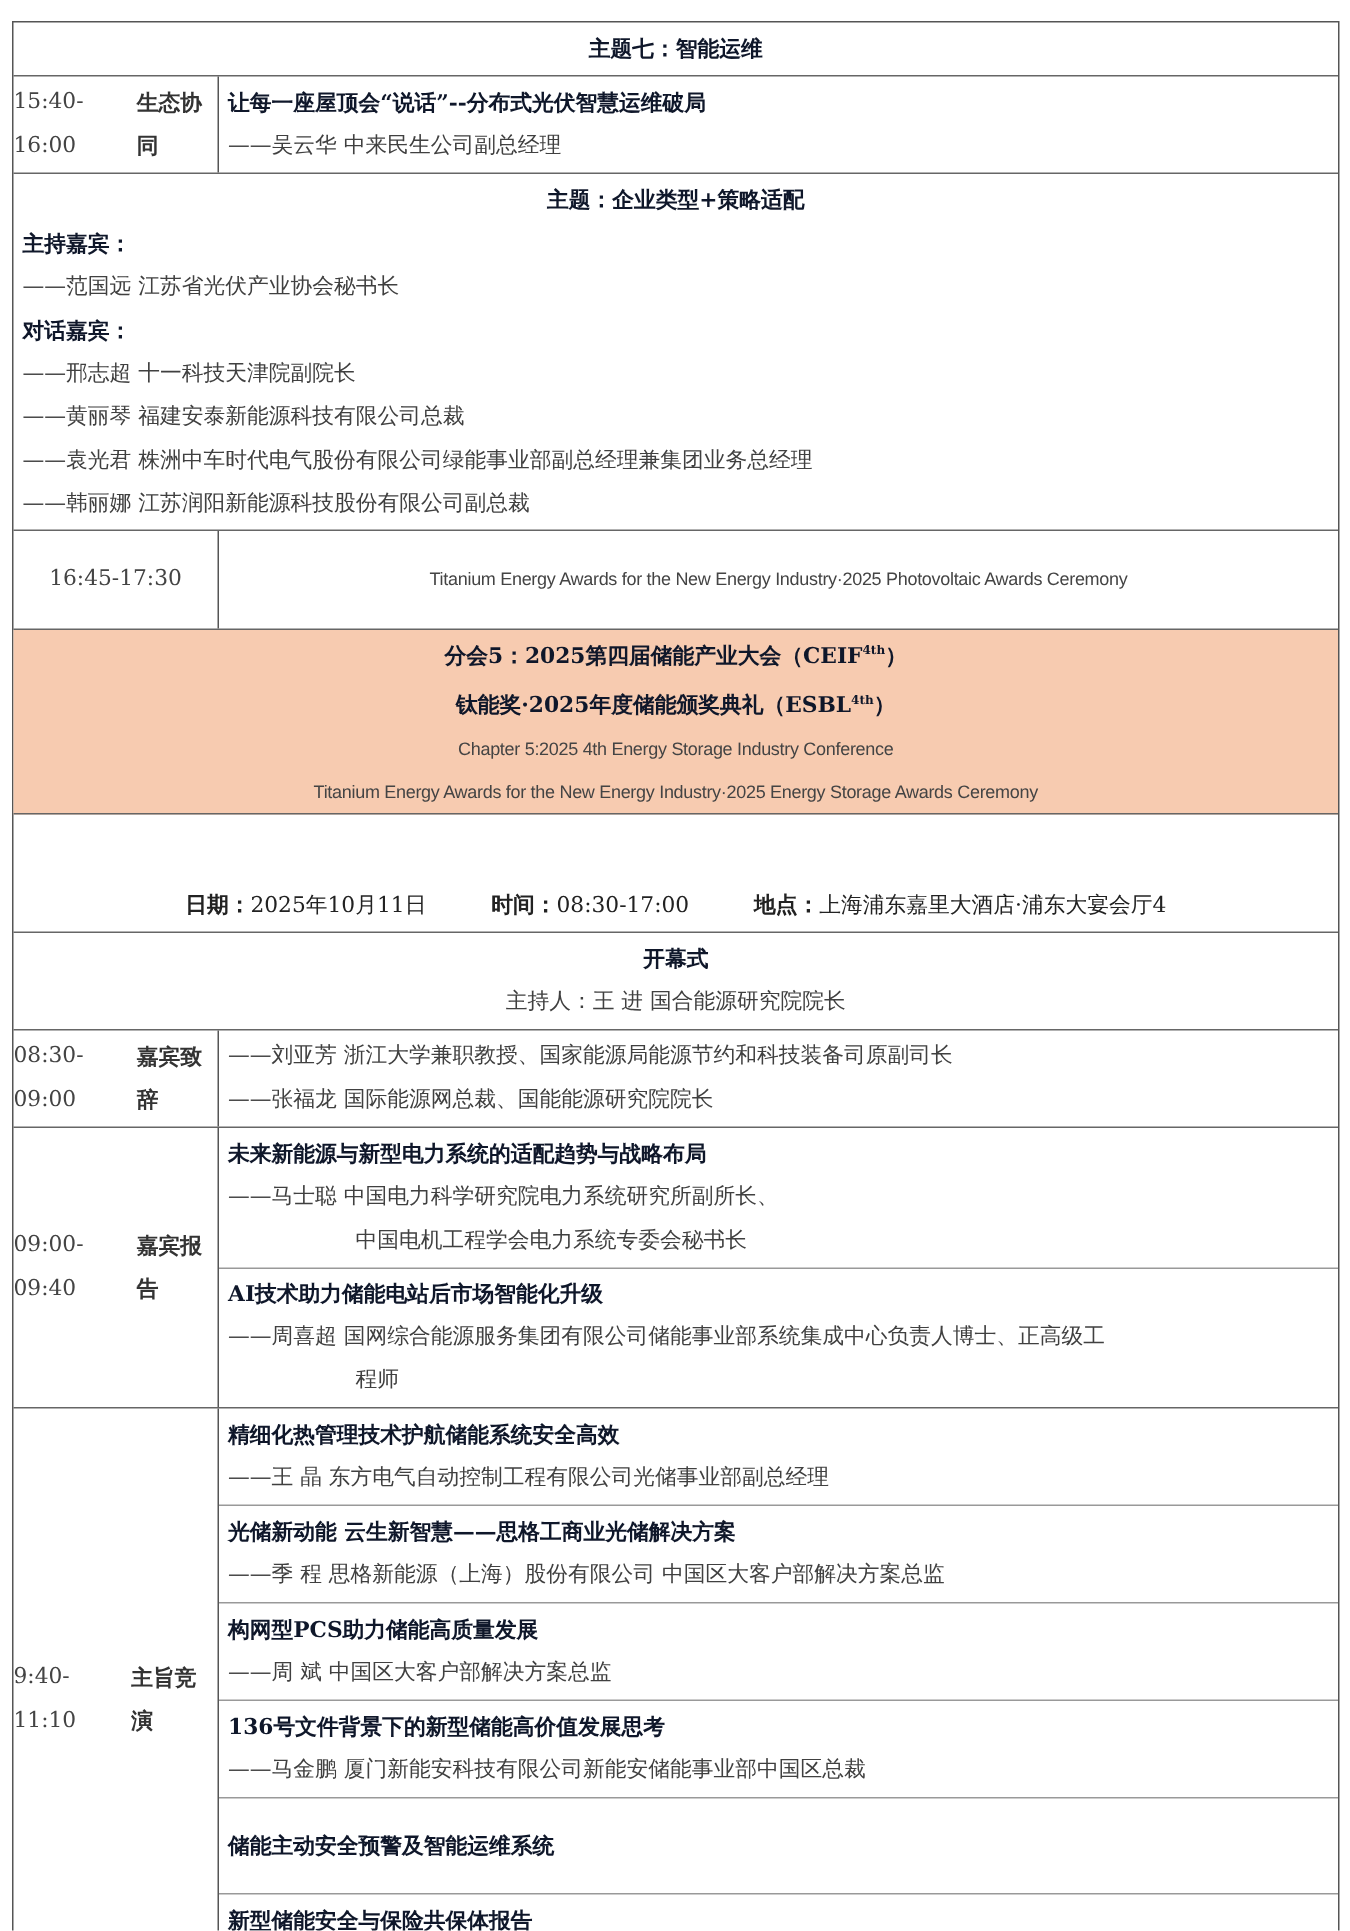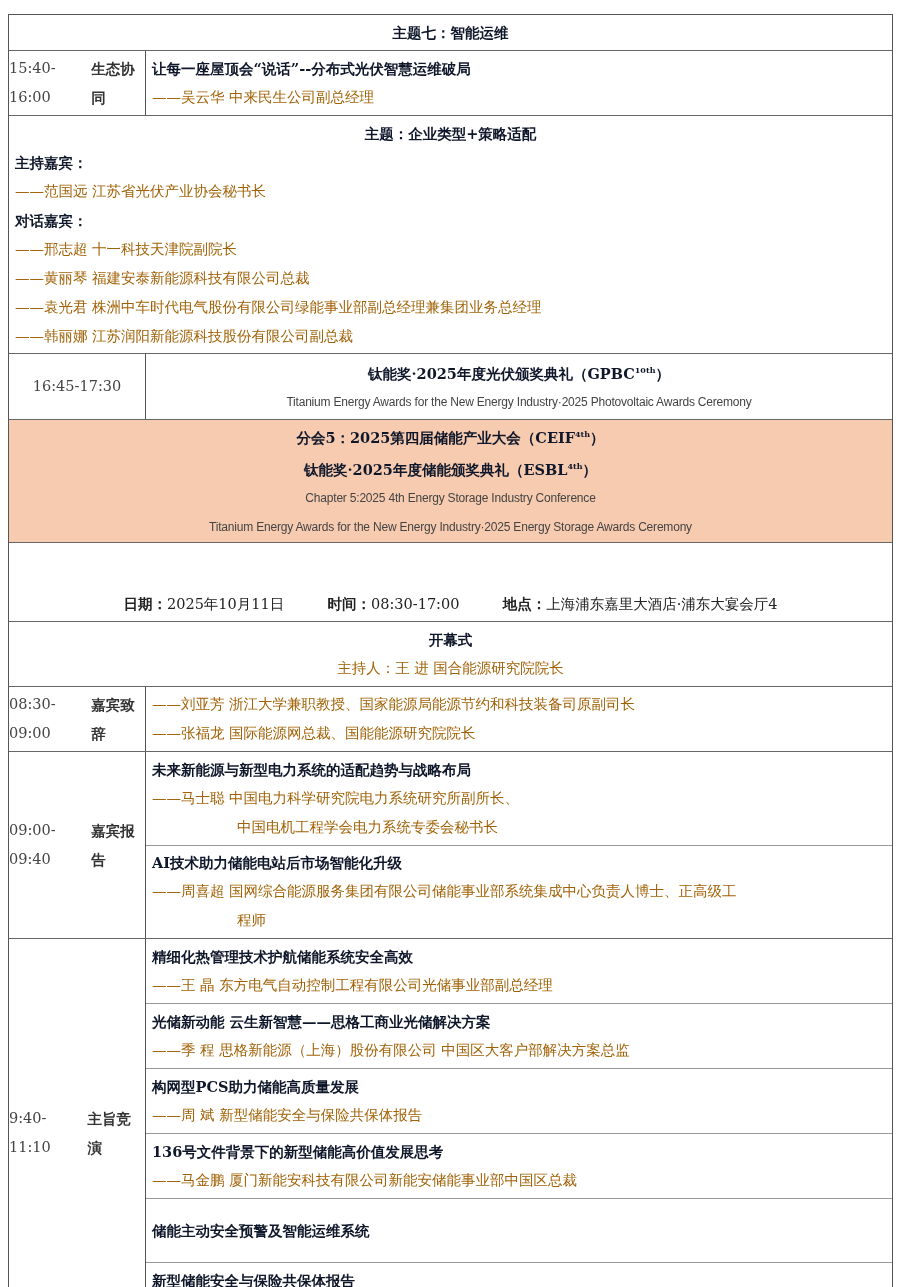--- a/index.html
+++ b/index.html
@@ -11,21 +11,21 @@
   .full { width:100%; text-align:center; box-sizing:border-box; }
   .tcell { width:137px; flex:none; border-right:1px solid #555; display:flex; flex-direction:row;
            justify-content:center; align-items:center; box-sizing:border-box; font-size:14.5px; line-height:29px; }
   .tcell .time { font-family:"DejaVu Serif","Liberation Serif",serif; color:#444; }
   .tcell .lab { font-weight:bold; color:#333; }
   .ccell { flex:1; box-sizing:border-box; display:flex; flex-direction:column; }
   .sub { padding:0 6px; border-bottom:1px solid #999; box-sizing:border-box; display:flex; flex-direction:column; justify-content:center; }
   .sub:last-child { border-bottom:none; }
   .ln { font-size:14.5px; line-height:29px; white-space:nowrap; }
   .ttl { font-weight:bold; color:#0f172a; }
-  .spk { color:#a16207; }
+  .spk { color:#404040; }
   .ind { padding-left:85px; }
   .ctr { text-align:center; }
   .en { font-family:Liberation Sans, sans-serif; font-size:12px; color:#444; letter-spacing:-0.2px; }
   .peach { background:#f7cbb0; }
   .peach .ln { line-height:29px; }
   sup { font-size:8px; }
   .lbl { font-weight:bold; }
 </style>
 </head>
 <body>
@@ -63,21 +63,20 @@
       </div>
     </div>
   </div>
 
   <div class="row" style="height:66px;">
     <div class="tcell">
       <div class="time">16:45-17:30</div>
     </div>
     <div class="ccell">
       <div class="sub" style="height:100%; padding:0 2px;">
-        <div class="ln ttl ctr"><span>钛能奖·2025年度光伏颁奖典礼（GPBC</span><sup>10th</sup><span>）</span></div>
         <div class="ln en ctr">Titanium Energy Awards for the New Energy Industry·2025 Photovoltaic Awards Ceremony</div>
       </div>
     </div>
   </div>
 
   <div class="row peach" style="height:123px; flex-direction:column; justify-content:center;">
     <div class="ln ttl ctr"><span>分会5：2025第四届储能产业大会（CEIF</span><sup>4th</sup><span>）</span></div>
     <div class="ln ttl ctr"><span>钛能奖·2025年度储能颁奖典礼（ESBL</span><sup>4th</sup><span>）</span></div>
     <div class="ln en ctr">Chapter 5:2025 4th Energy Storage Industry Conference</div>
     <div class="ln en ctr">Titanium Energy Awards for the New Energy Industry·2025 Energy Storage Awards Ceremony</div>
@@ -139,21 +138,21 @@
       <div class="sub" style="height:65px;">
         <div class="ln ttl">精细化热管理技术护航储能系统安全高效</div>
         <div class="ln spk">——王   晶  东方电气自动控制工程有限公司光储事业部副总经理</div>
       </div>
       <div class="sub" style="height:65px;">
         <div class="ln ttl">光储新动能  云生新智慧——思格工商业光储解决方案</div>
         <div class="ln spk">——季   程  思格新能源（上海）股份有限公司  中国区大客户部解决方案总监</div>
       </div>
       <div class="sub" style="height:65px;">
         <div class="ln ttl">构网型PCS助力储能高质量发展</div>
-        <div class="ln spk">——周   斌  新型储能安全与保险共保体报告</div>
+        <div class="ln spk">——周   斌  中国区大客户部解决方案总监</div>
       </div>
       <div class="sub" style="height:65px;">
         <div class="ln ttl">136号文件背景下的新型储能高价值发展思考</div>
         <div class="ln spk">——马金鹏  厦门新能安科技有限公司新能安储能事业部中国区总裁</div>
       </div>
       <div class="sub" style="height:64px;">
         <div class="ln ttl">储能主动安全预警及智能运维系统</div>
       </div>
       <div class="sub" style="height:64px;">
         <div class="ln ttl">新型储能安全与保险共保体报告</div>

